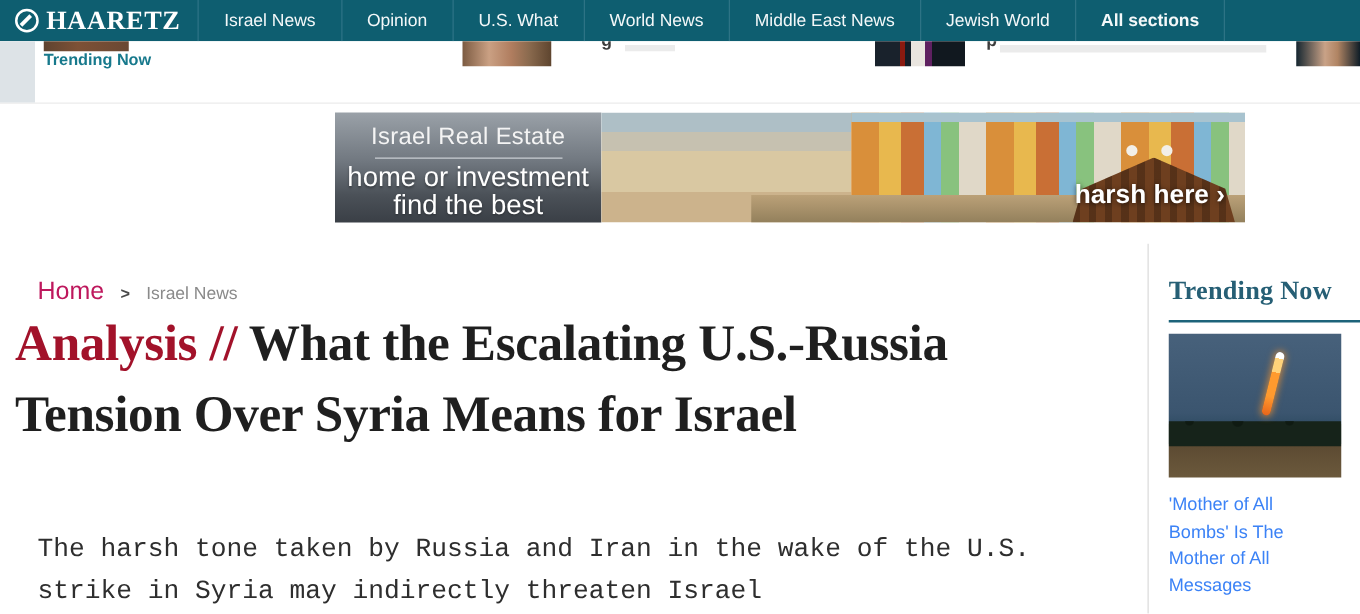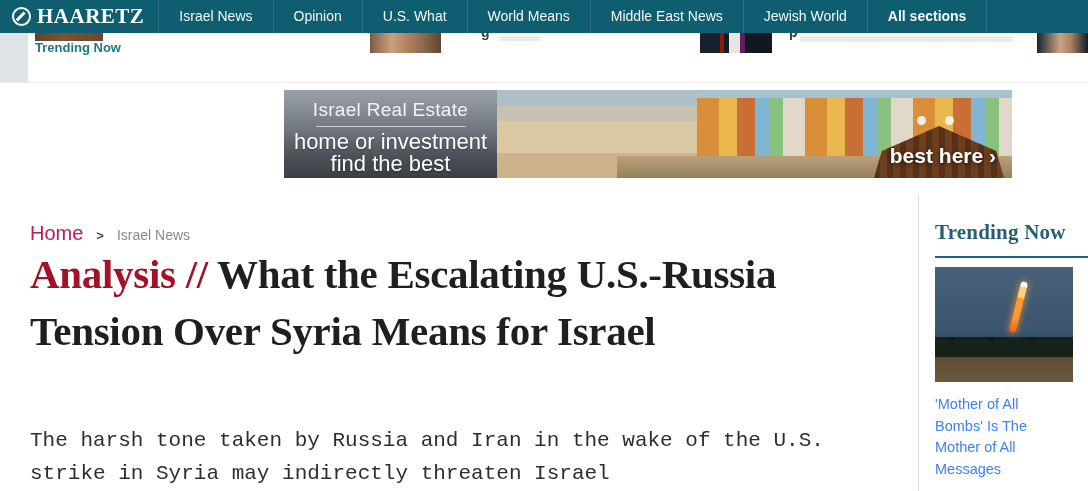--- a/index.html
+++ b/index.html
@@ -39,21 +39,21 @@
                 font-size:13px;}
   .t-remnant{position:absolute;top:0;width:12px;height:8px;overflow:hidden;color:#3c3c3c;
              font-size:14px;font-weight:700;}
   .t-remnant span{display:block;margin-top:-9px;}
   .t-rem-g{left:481px;} .t-rem-p{left:789px;}
   .t-smudge{position:absolute;background:#dadada;opacity:.55;}
   .s1{left:800px;top:3px;width:213px;height:6px;}
   .s2{left:500px;top:3px;width:40px;height:5px;}
 
   
-  .ad{position:absolute;left:284px;top:90px;width:728px;height:88px;display:flex;
+  .ad{position:absolute;left:268px;top:90px;width:728px;height:88px;display:flex;
       cursor:pointer;text-decoration:none;}
   .ad-left{width:213px;height:88px;flex:0 0 auto;text-align:center;
       background:linear-gradient(180deg,#9aa1a8 0%,#70777f 45%,#4b5158 75%,#3a3f46 100%);}
   .ad-kicker{color:#f4f4f4;font-size:19px;margin-top:9px;letter-spacing:.3px;}
   .ad-divider{width:150px;height:1px;background:#c9ced3;margin:5px auto 4px auto;}
   .ad-line{color:#fff;font-size:22px;line-height:22px;font-weight:500;
            text-shadow:0 1px 2px rgba(0,0,0,.35);}
   .ad-photo{position:relative;flex:1;overflow:hidden;}
   .ad-beach{position:absolute;left:0;top:0;width:200px;height:88px;
       background:linear-gradient(180deg,#aebfc6 0 18%,#c6c1b0 18% 35%,#d9c8a2 35% 72%,#ccb38c 72% 100%);}
@@ -73,21 +73,21 @@
   .ad-cta{position:absolute;right:16px;bottom:10px;color:#fff;font-size:21px;font-weight:700;
       text-shadow:0 1px 4px rgba(0,0,0,.65);}
 
   
   .breadcrumb{position:absolute;left:30px;top:222px;display:flex;align-items:baseline;gap:13px;}
   .bc-home{color:#be185d;font-size:20px;font-weight:400;text-decoration:none;cursor:pointer;}
   .bc-sep{color:#4a4a4a;font-size:13px;font-weight:700;}
   .bc-cur{color:#8a8a8a;font-size:14px;text-decoration:none;cursor:pointer;}
 
   
-  .headline{position:absolute;left:30px;top:246px;width:815px;margin:0;
+  .headline{position:absolute;left:12px;top:246px;width:815px;margin:0;
       font-family:"Liberation Serif",serif;font-weight:700;font-size:41px;line-height:57px;
       color:#1f1f1f;letter-spacing:-.3px;}
   .headline .kicker{color:#a2122a;}
   .subtitle{position:absolute;left:30px;top:424px;width:852px;margin:0;
       font-family:Liberation Mono, monospace;font-size:21px;line-height:33px;color:#2e2e2e;}
 
   
   .sidebar{position:absolute;left:918px;top:195px;width:170px;height:296px;
       border-left:1px solid #dcdcdc;padding-left:16px;box-sizing:border-box;}
   .sb-heading{margin:25px 0 0 0;font-family:"Liberation Serif",serif;font-weight:700;
@@ -119,21 +119,21 @@
         </span>
       <span class="logo-text">HAARETZ</span>
     </div>
     <span class="nav-sep"></span>
     <a class="nav-item">Israel News</a>
     <span class="nav-sep"></span>
     <a class="nav-item">Opinion</a>
     <span class="nav-sep"></span>
     <a class="nav-item">U.S. What</a>
     <span class="nav-sep"></span>
-    <a class="nav-item">World Means</a>
+    <a class="nav-item">World News</a>
     <span class="nav-sep"></span>
     <a class="nav-item">Middle East News</a>
     <span class="nav-sep"></span>
     <a class="nav-item">Jewish World</a>
     <span class="nav-sep"></span>
     <a class="nav-item bold">All sections</a>
     <span class="nav-sep"></span>
   </header>
 
   <div class="ticker">
@@ -160,21 +160,21 @@
       <div class="ad-line">home or investment</div>
       <div class="ad-line">find the best</div>
     </div>
     <div class="ad-photo">
       <div class="ad-beach"></div>
       <div class="ad-bldg"></div>
       <div class="ad-street"></div>
       <span class="ad-lamp l1"></span>
       <span class="ad-lamp l2"></span>
       <div class="ad-hut"></div>
-      <span class="ad-cta">best here ›</span>
+      <span class="ad-cta">harsh here ›</span>
     </div>
   </a>
 
   <nav class="breadcrumb">
     <a class="bc-home">Home</a>
     <span class="bc-sep">&gt;</span>
     <a class="bc-cur">Israel News</a>
   </nav>
 
   <h1 class="headline"><span class="kicker">Analysis // </span><span>What the Escalating U.S.-Russia Tension Over Syria Means for Israel</span></h1>

